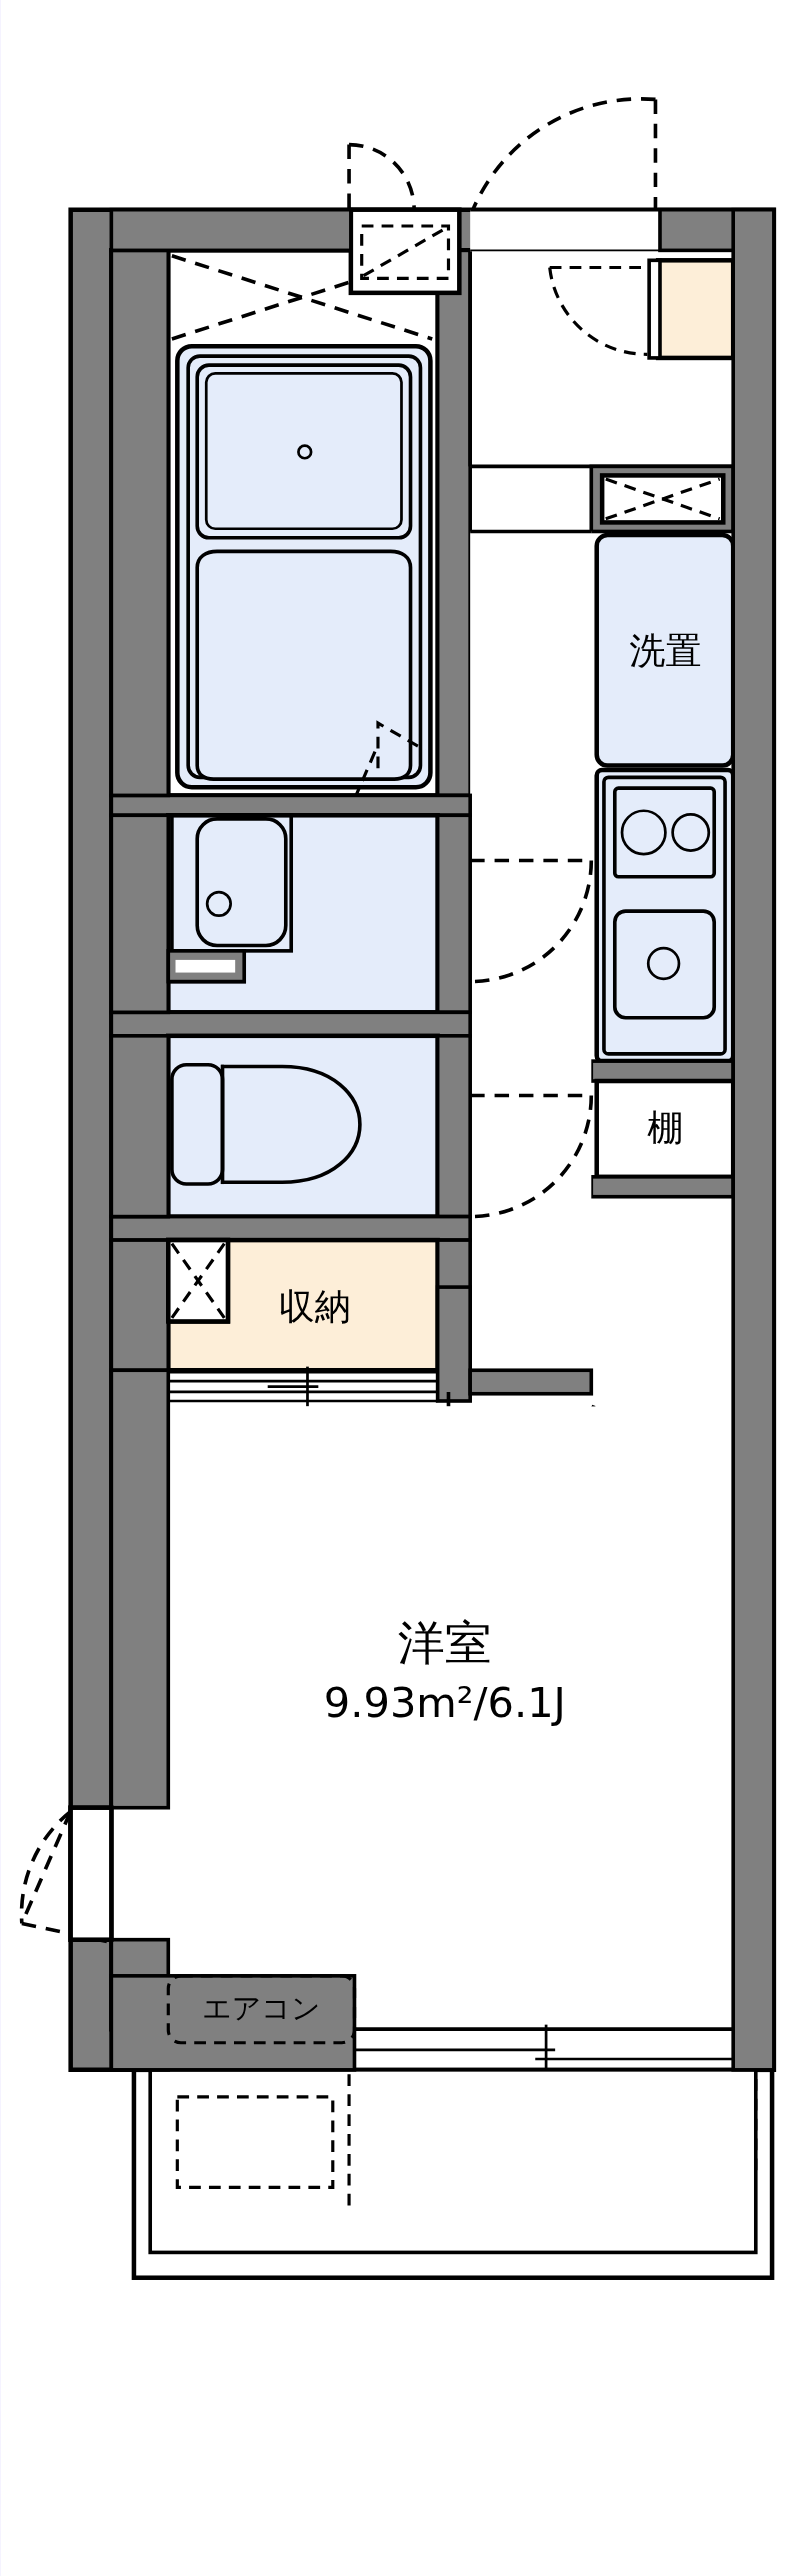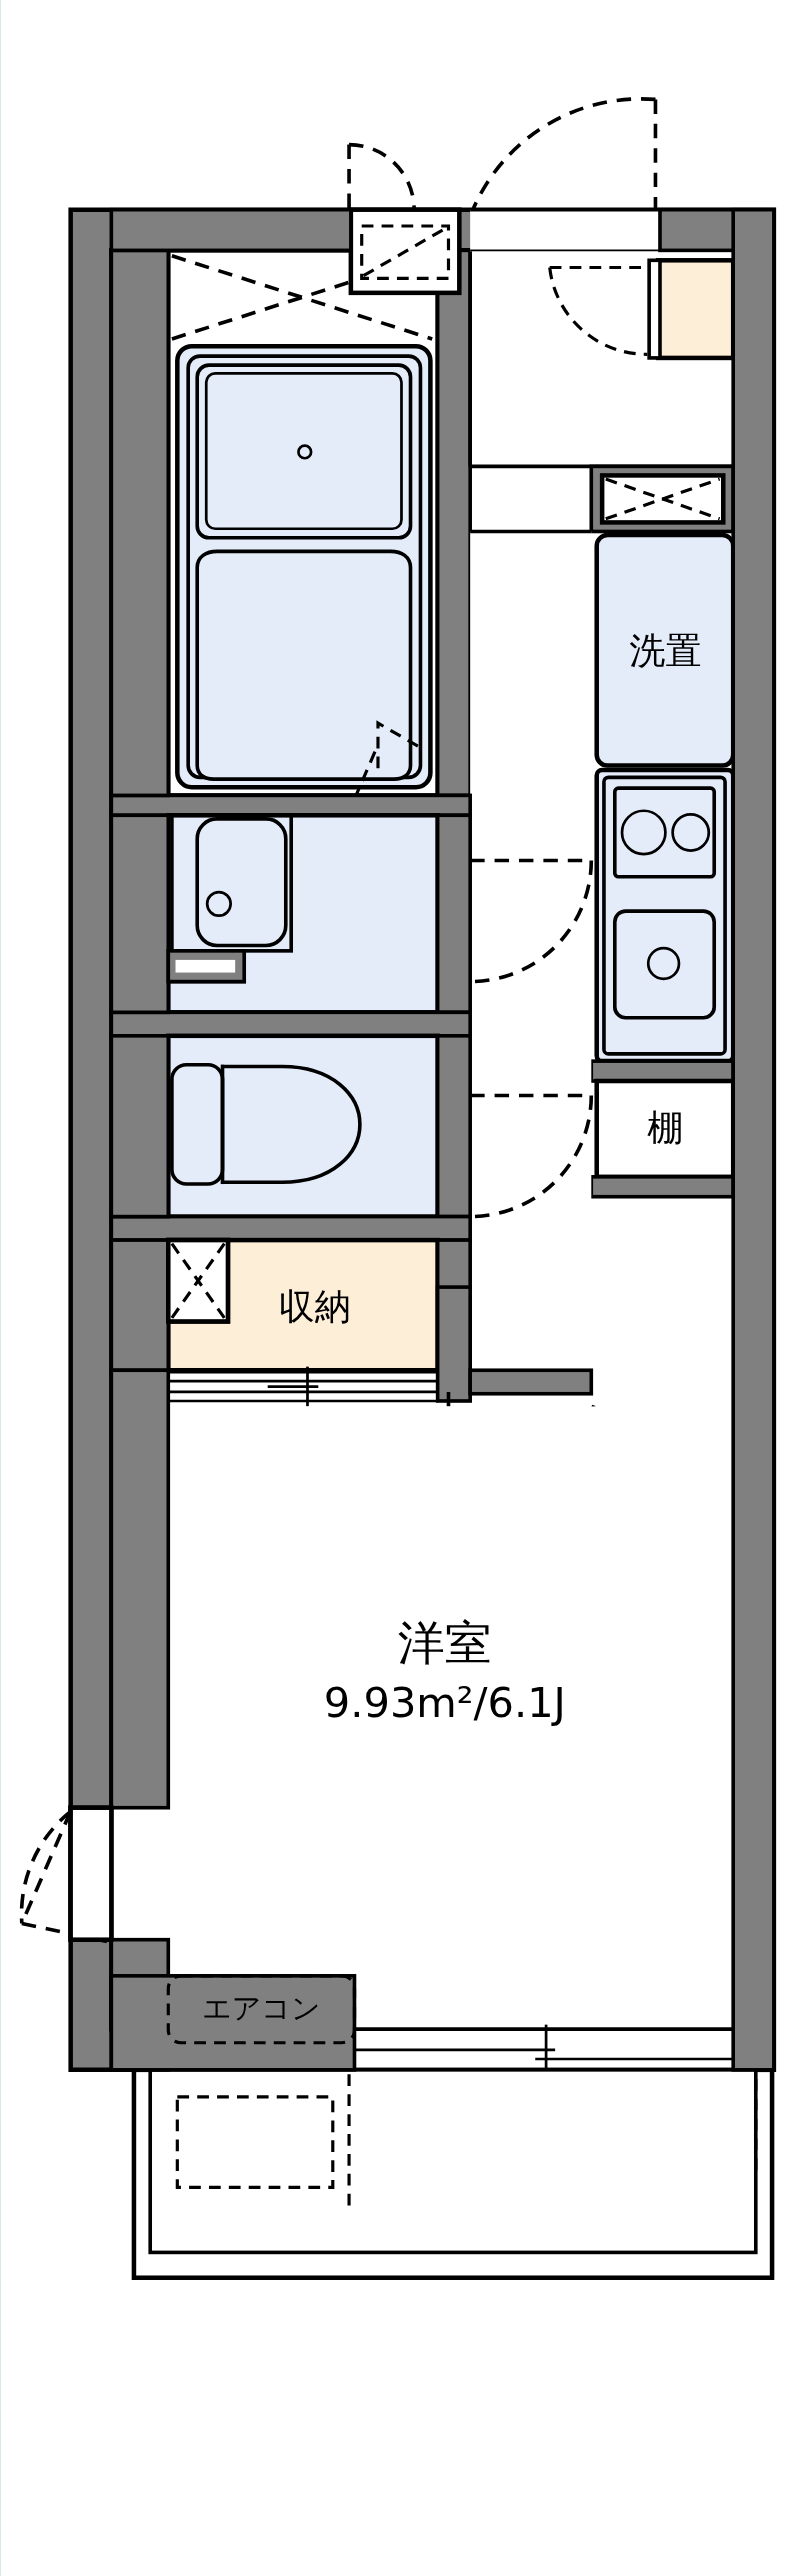--- a/index.html
+++ b/index.html
@@ -8,21 +8,21 @@
     padding: 0;
     background: #ffffff;
   }
   body {
     font-family: "Liberation Sans", "DejaVu Sans", sans-serif;
   }
   #plan-root {
     position: relative;
     width: 812px;
     height: 2576px;
-    background: #15803d;
+    background: #c4b5fd;
     overflow: hidden;
   }
   svg#floorplan {
     display: block;
     width: 812px;
     height: 2576px;
   }
   .wall-fill      { fill: #808080; stroke: #000000; stroke-width: 5; }
   .wall-fill-thin { fill: #808080; stroke: #000000; stroke-width: 4; }
   .room-white     { fill: #ffffff; stroke: #000000; stroke-width: 5; }

